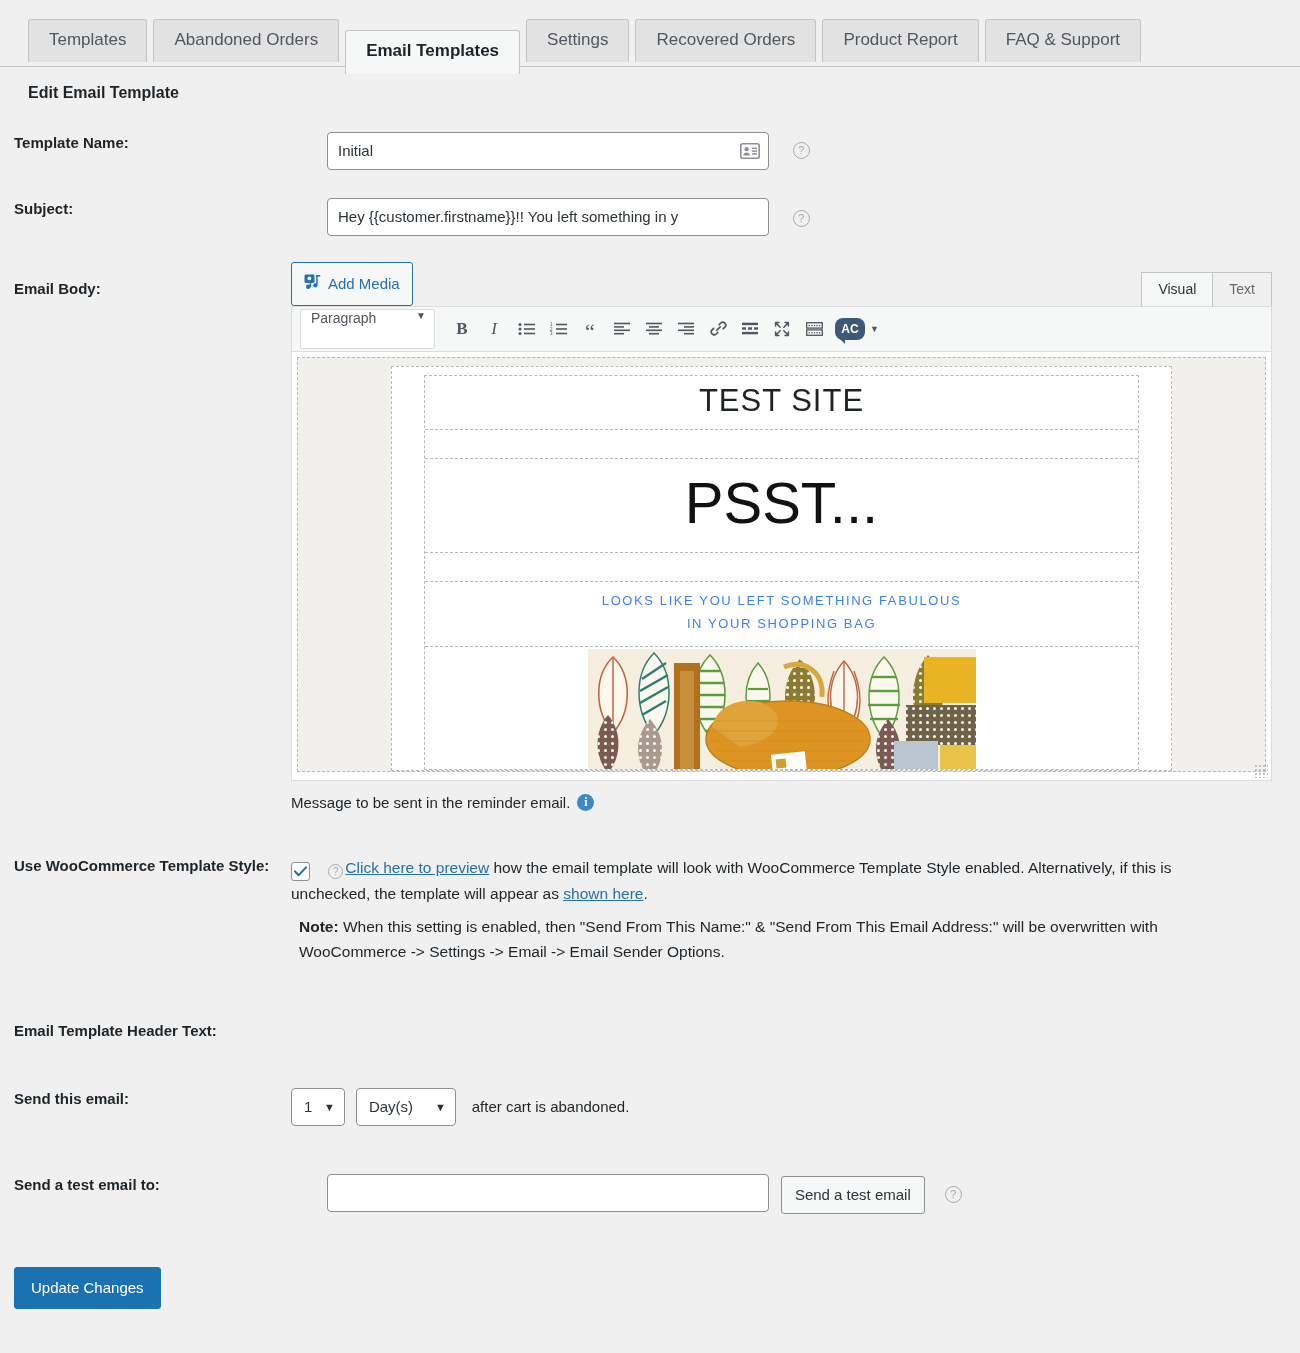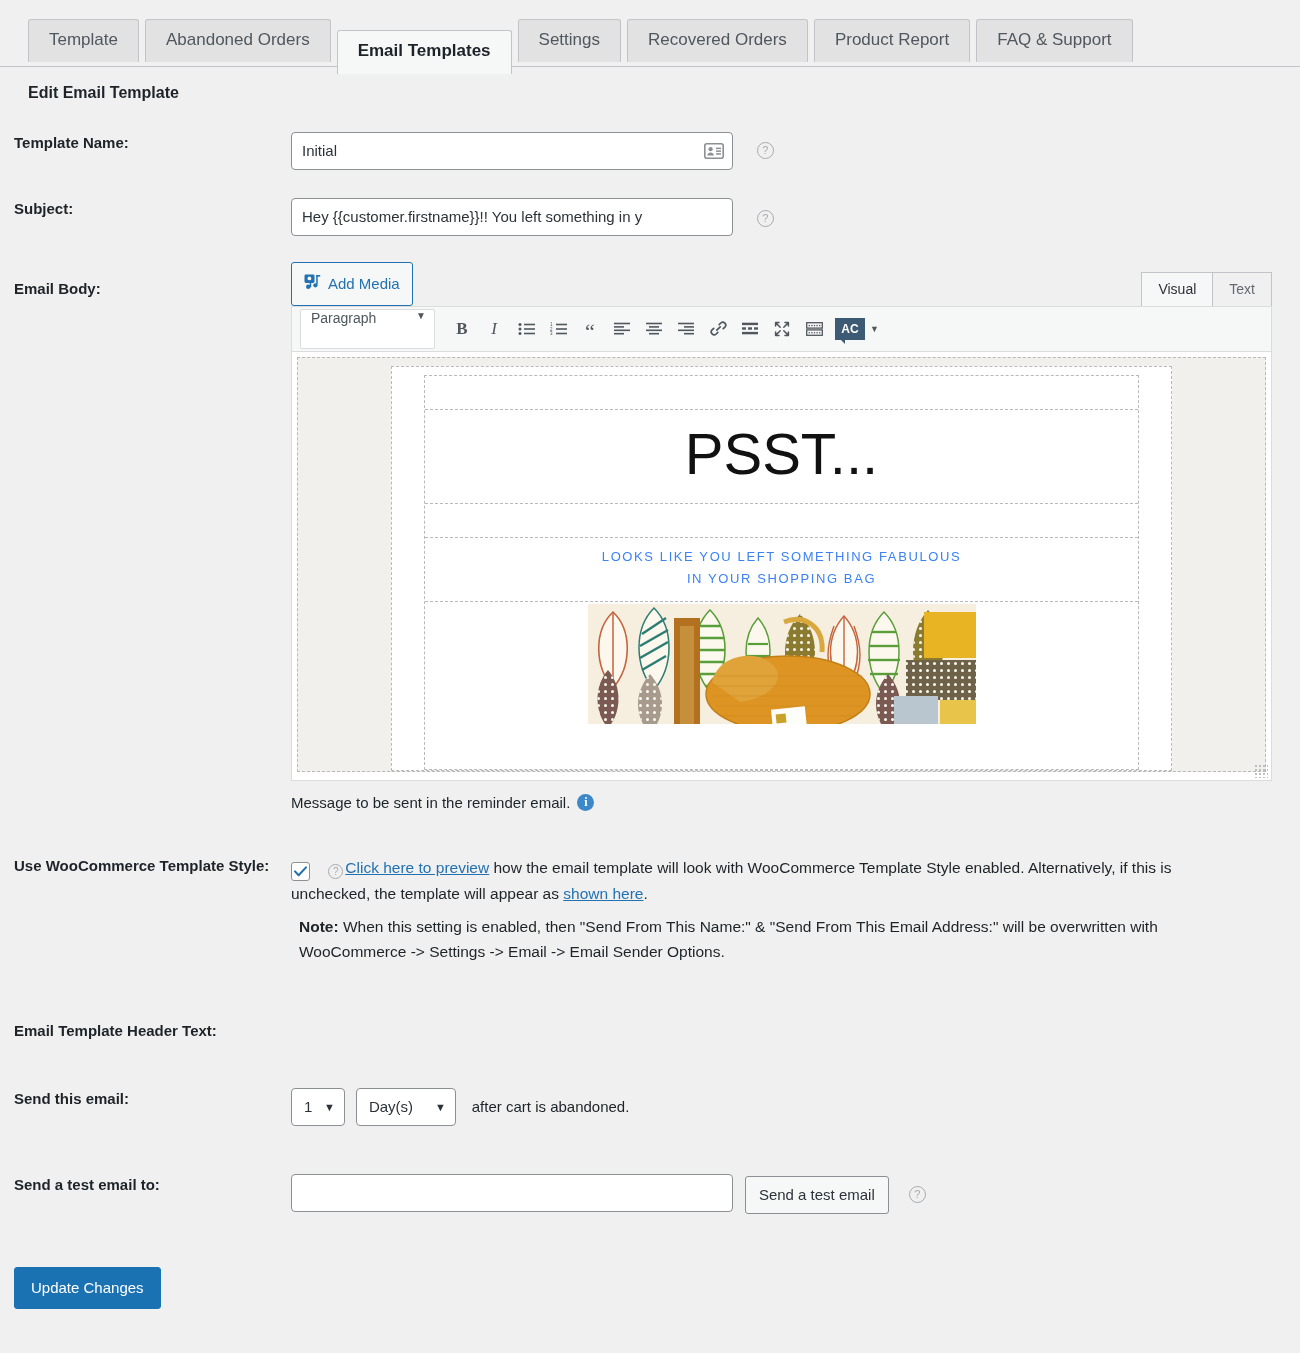--- a/index.html
+++ b/index.html
@@ -62,20 +62,21 @@
 
   
   .txt {
     width:442px; height:38px;
     border:1px solid #8c8f94; border-radius:4px;
     background:#fff; color:#2c3338;
     font-family:"Liberation Sans", sans-serif;
     font-size:15px;
     padding:0 10px;
     outline:none;
+    margin-left:36px;
   }
   .input-wrap { position:relative; display:inline-block; vertical-align:middle; }
   .autofill-icon {
     position:absolute; right:9px; top:50%; transform:translateY(-50%);
     width:20px; height:16px; pointer-events:none;
   }
   .help {
     display:inline-block; vertical-align:middle;
     width:17px; height:17px; margin-left:20px;
     border-radius:50%; border:1.4px solid #a7aaad;
@@ -119,21 +120,21 @@
     width:30px; height:30px;
     display:flex; align-items:center; justify-content:center;
     color:#50575e; cursor:pointer; border-radius:2px;
     flex:0 0 30px;
   }
   .tb-btn.bold  { font-weight:bold; font-size:17px; font-family:"Liberation Serif", serif; }
   .tb-btn.ital  { font-style:italic; font-size:17px; font-family:"Liberation Serif", serif; }
   .tb-btn.quote { font-size:22px; line-height:0.8; font-family:"Liberation Serif", serif; padding-top:6px;}
   .tb-btn.ac {
     width:26px; height:22px; background:#3c5a73; color:#fff;
-    font-size:12px; font-weight:bold; border-radius:0;
+    font-size:12px; font-weight:bold; border-radius:8px;
     position:relative; margin-left:4px;
   }
   .tb-btn.ac:after{
     content:""; position:absolute; left:5px; bottom:-4px;
     border-left:5px solid transparent; border-right:0 solid transparent;
     border-top:5px solid #3c5a73;
   }
   .caret-sm { font-size:9px; color:#50575e; margin-left:3px; cursor:pointer; }
 
   .editor-body {
@@ -231,21 +232,21 @@
     color:#fff; font-size:15px; cursor:pointer;
     font-family:"Liberation Sans", sans-serif;
   }
 </style>
 </head>
 <body>
 
 <div class="tab-wrap">
   <div class="tab-underline"></div>
   <div class="tab-bar">
-    <div class="tab">Template</div>
+    <div class="tab">Templates</div>
     <div class="tab">Abandoned Orders</div>
     <div class="tab active">Email Templates</div>
     <div class="tab">Settings</div>
     <div class="tab">Recovered Orders</div>
     <div class="tab">Product Report</div>
     <div class="tab">FAQ &amp; Support</div>
   </div>
 </div>
 
 <div class="page-heading">Edit Email Template</div>
@@ -415,20 +416,21 @@
           </div>
 
           <div class="tb-btn ac">AC</div>
           <span class="caret-sm">▼</span>
         </div>
 
         <div class="editor-body">
           <div class="mail-outer">
             <div class="mail-mid">
               <div class="mail-inner">
+                <div class="mail-cell mail-site">TEST SITE</div>
                 <div class="mail-spacer"></div>
                 <div class="mail-cell mail-psst">PSST...</div>
                 <div class="mail-spacer"></div>
                 <div class="mail-cell mail-sub">
                   <div>LOOKS LIKE YOU LEFT SOMETHING FABULOUS</div>
                   <div>IN YOUR SHOPPING BAG</div>
                 </div>
                 <div class="mail-img-cell">
                   <div class="mail-img">
                     <svg width="388" height="120" viewBox="0 0 388 120" preserveAspectRatio="none">

